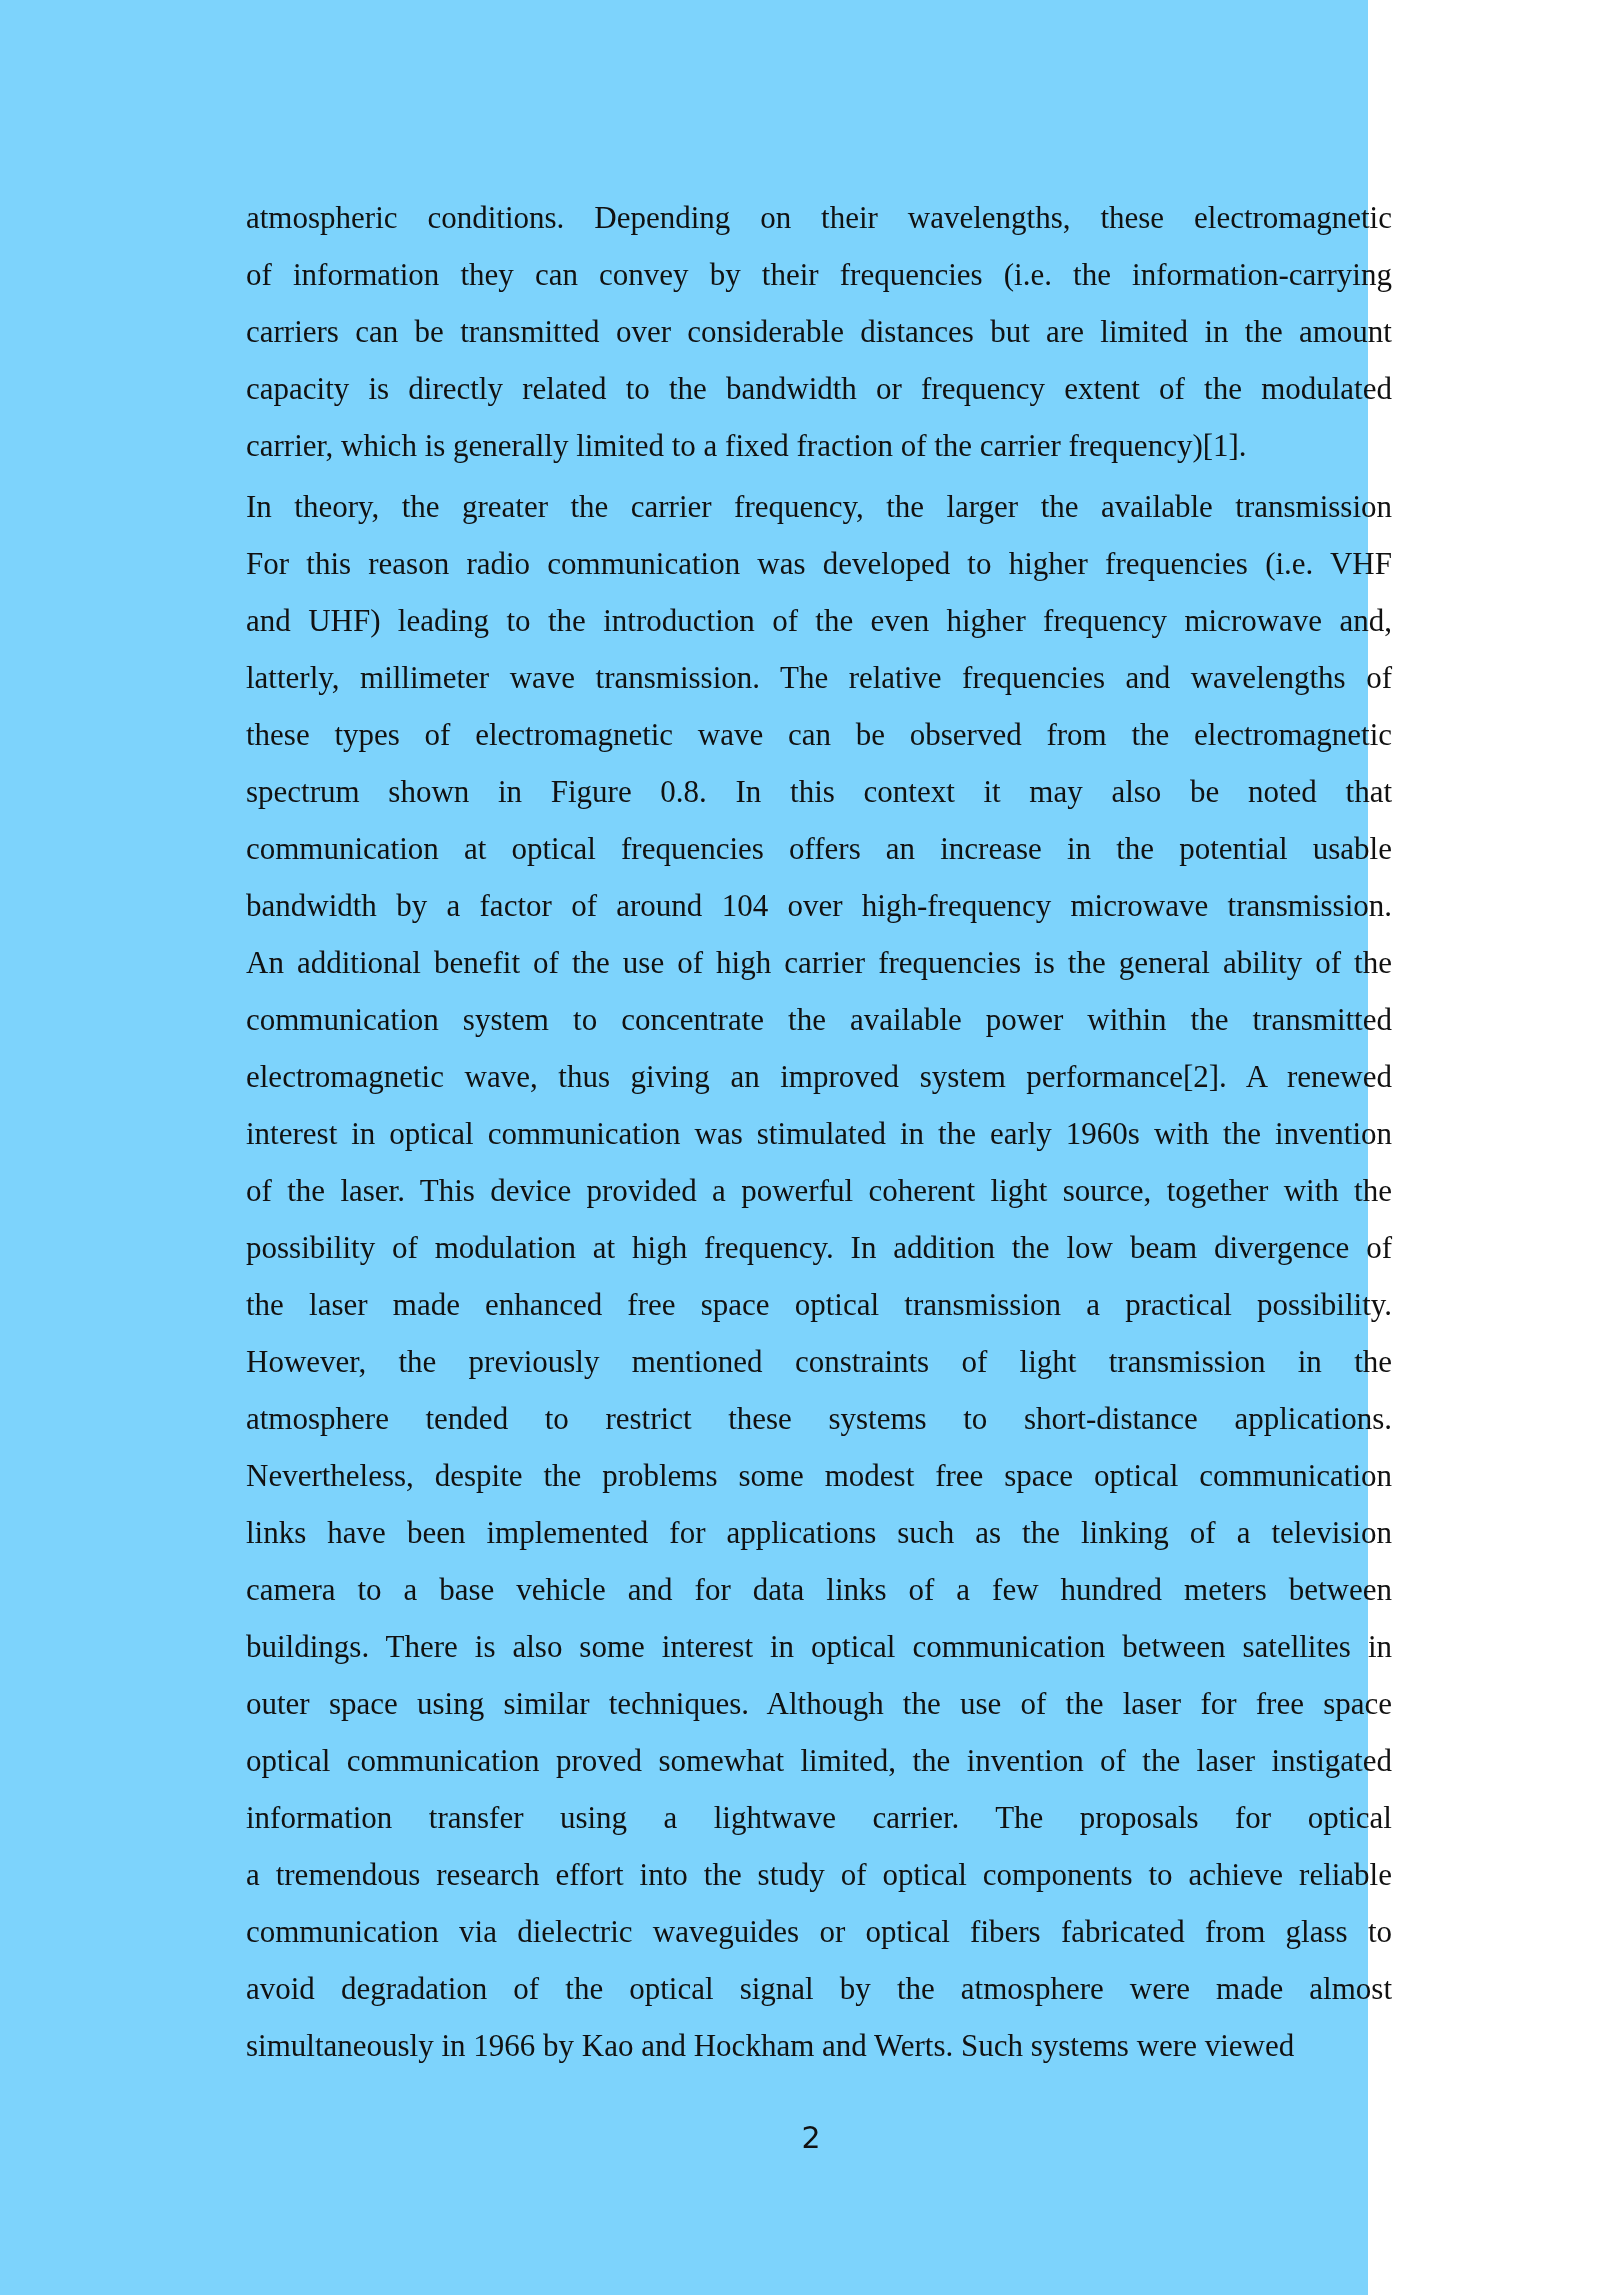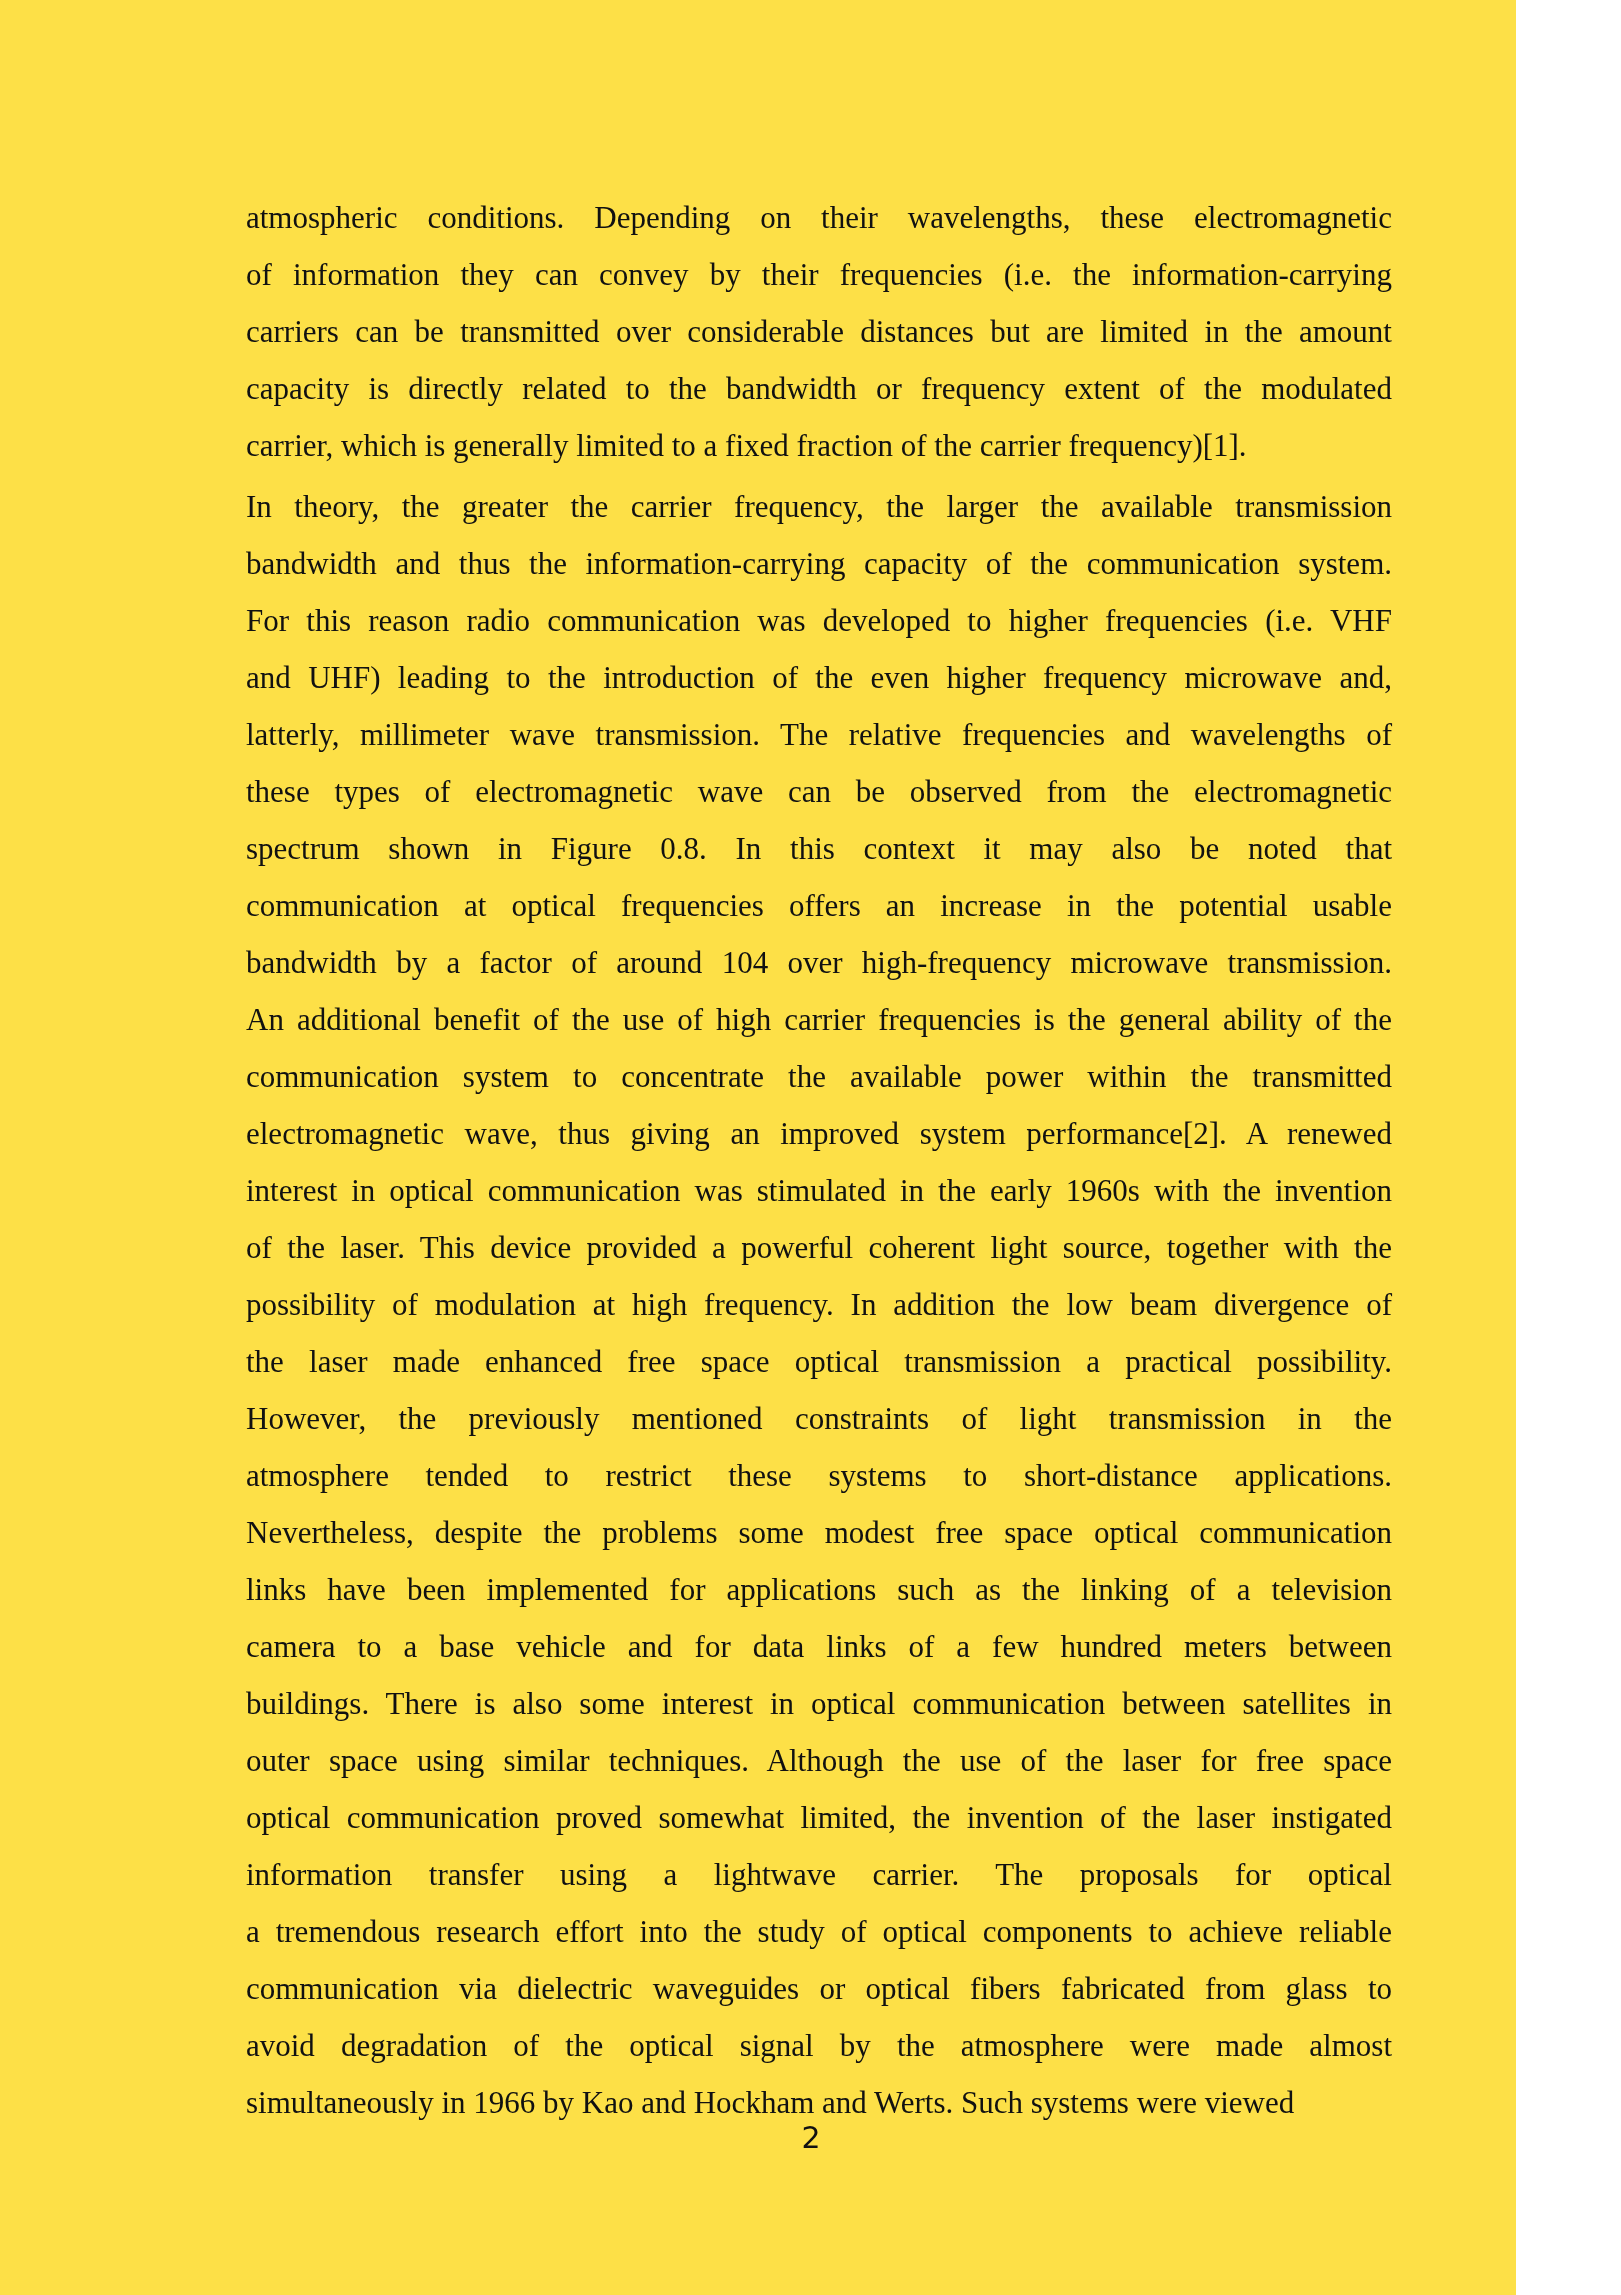--- a/index.html
+++ b/index.html
@@ -1,17 +1,17 @@
 <!DOCTYPE html>
 <html style="font-size:10px"><head>
 <meta charset="utf-8">
 <style>
   html, body { margin: 0; padding: 0; background: #ffffff; }
   body { width: 1622px; height: 2295px; position: relative; overflow: hidden; }
-  .page { position: absolute; left: 0; top: 0; width: 1516px; height: 2295px; background: #fde047; }
+  .page { position: absolute; left: 0; top: 0; width: 1368px; height: 2295px; background: #7dd3fc; }
   .column { position: absolute; left: 246px; top: 189px; width: 1146px; }
   .para { margin: 0; padding: 0; }
   .line {
     display: block;
     font-family: "Liberation Serif", "DejaVu Serif", serif;
     font-size: 31px;
     line-height: 57px;
     height: 57px;
     color: #111111;
     white-space: nowrap;
@@ -36,21 +36,20 @@
   <div class="column">
     <div class="para">
       <span class="line">atmospheric conditions. Depending on their wavelengths, these electromagnetic</span>
       <span class="line">of information they can convey by their frequencies (i.e. the information-carrying</span>
       <span class="line">carriers can be transmitted over considerable distances but are limited in the amount</span>
       <span class="line">capacity is directly related to the bandwidth or frequency extent of the modulated</span>
       <span class="line last">carrier, which is generally limited to a fixed fraction of the carrier frequency)[1].</span>
     </div>
     <div class="para">
       <span class="line">In theory, the greater the carrier frequency, the larger the available transmission</span>
-      <span class="line">bandwidth and thus the information-carrying capacity of the communication system.</span>
       <span class="line">For this reason radio communication was developed to higher frequencies (i.e. VHF</span>
       <span class="line">and UHF) leading to the introduction of the even higher frequency microwave and,</span>
       <span class="line">latterly, millimeter wave transmission. The relative frequencies and wavelengths of</span>
       <span class="line">these types of electromagnetic wave can be observed from the electromagnetic</span>
       <span class="line">spectrum shown in Figure 0.8. In this context it may also be noted that</span>
       <span class="line">communication at optical frequencies offers an increase in the potential usable</span>
       <span class="line">bandwidth by a factor of around 104 over high-frequency microwave transmission.</span>
       <span class="line">An additional benefit of the use of high carrier frequencies is the general ability of the</span>
       <span class="line">communication system to concentrate the available power within the transmitted</span>
       <span class="line">electromagnetic wave, thus giving an improved system performance[2]. A renewed</span>

